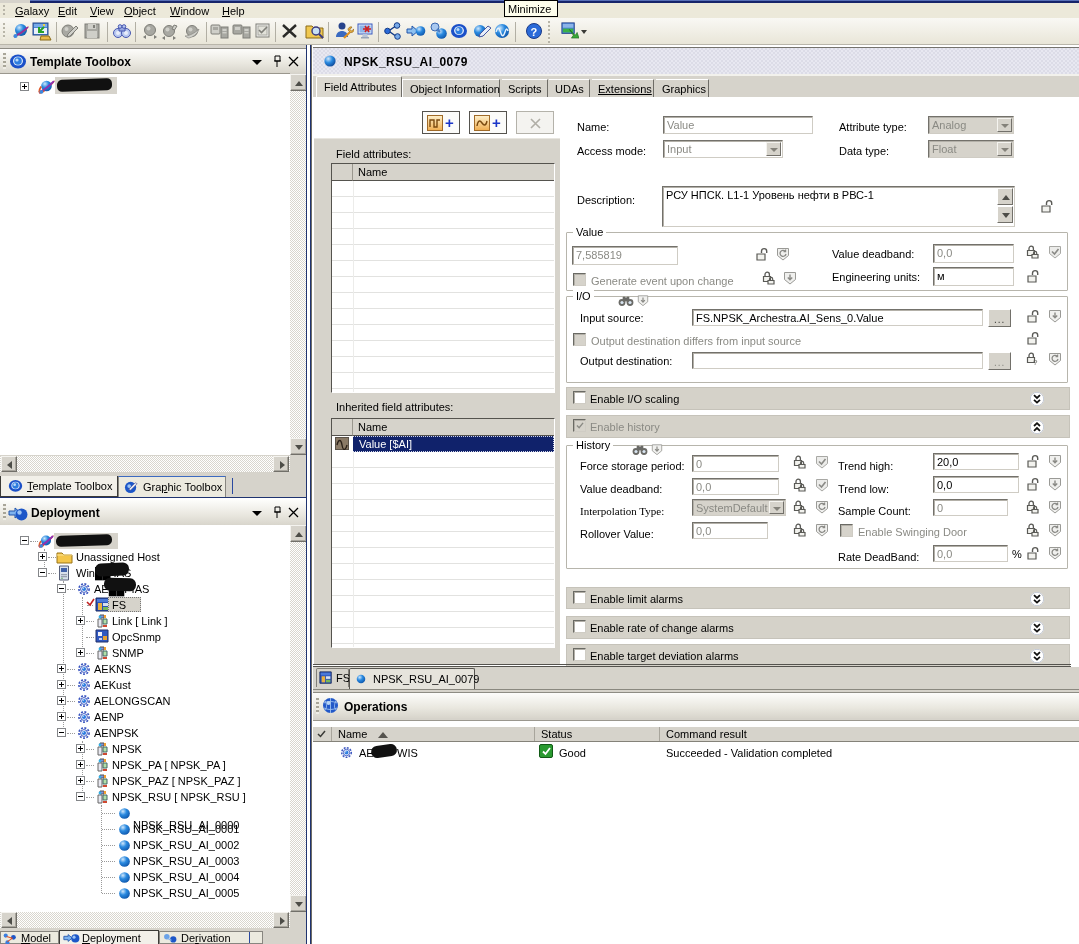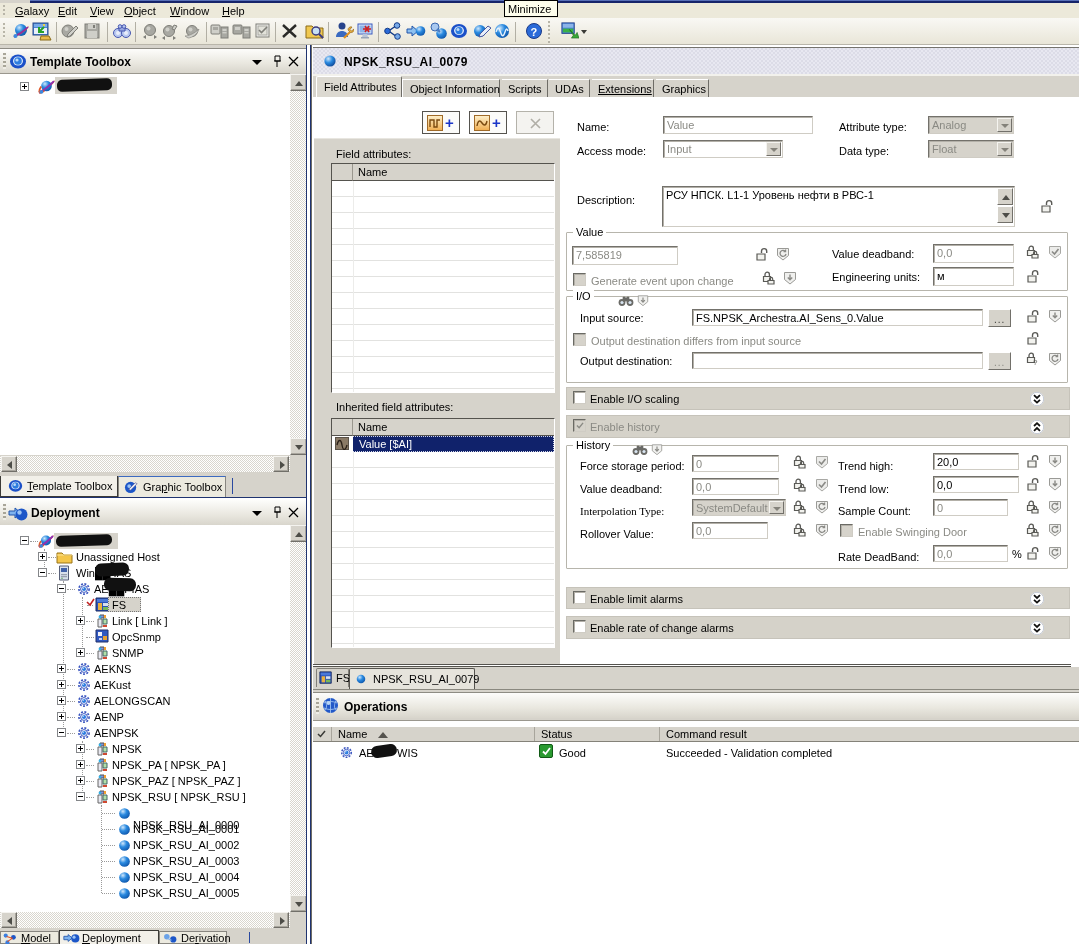--- a/index.html
+++ b/index.html
@@ -597,21 +597,21 @@
       <span class="abs" style="left:20px;top:0;"><u>M</u>odel</span>
     </div>
     <div class="abs" style="left:59px;top:0px;width:100px;height:14px;background:#f2f0e9;border:1px solid #3c3b37;border-bottom:none;">
       <svg class="abs" style="left:3px;top:1px" width="17" height="12" viewBox="0 0 20 14">
           <path d="M1 5h5V3l5 4-5 4V9H1z" fill="#7eb2ee" stroke="#2255aa"></path>
           <circle cx="14.5" cy="7.5" r="4.8" fill="#1c56c8"></circle>
           <circle cx="13" cy="6" r="1.8" fill="#9cc4f4"></circle>
         </svg>
       <span class="abs" style="left:22px;top:1px;"><u>D</u>eployment</span>
     </div>
-    <div class="abs" style="left:159px;top:1px;width:68px;height:13px;background:#eceadf;border:1px solid #888680;">
+    <div class="abs" style="left:159px;top:1px;width:104px;height:13px;background:#eceadf;border:1px solid #888680;">
       <svg class="abs" style="left:3px;top:1px" width="15" height="11" viewBox="0 0 16 12">
           <circle cx="4" cy="4" r="3" fill="#6aa2e8"></circle>
           <circle cx="11" cy="7" r="3.4" fill="#1c56c8"></circle>
           <path d="M5 6l4 2" stroke="#88b4ec" stroke-width="1.4"></path>
         </svg>
       <span class="abs" style="left:21px;top:0;">De<u>r</u>ivation</span>
     </div>
     <div class="abs" style="left:249px;top:2px;width:1px;height:11px;background:#2a49a0;"></div>
   </div>
 </div>
@@ -891,20 +891,27 @@
     <div class="bar" style="left:252px;top:490px;width:504px;height:22px;">
         <span class="chk" style="left:6px;top:3px;background:#fff;"></span>
         <span class="btx">Enable limit alarms</span>
         <svg class="chev" width="14" height="14" viewBox="0 0 14 14">
           <use href="#chevD"></use>
         </svg>
       </div>
     <div class="bar" style="left:252px;top:519px;width:504px;">
         <span class="chk" style="left:6px;top:3px;background:#fff;"></span>
         <span class="btx">Enable rate of change alarms</span>
+        <svg class="chev" width="14" height="14" viewBox="0 0 14 14">
+          <use href="#chevD"></use>
+        </svg>
+      </div>
+    <div class="bar" style="left:252px;top:547px;width:504px;">
+        <span class="chk" style="left:6px;top:3px;background:#fff;"></span>
+        <span class="btx">Enable target deviation alarms</span>
         <svg class="chev" width="14" height="14" viewBox="0 0 14 14">
           <use href="#chevD"></use>
         </svg>
       </div>
   </div>
 
   <div class="abs" style="left:0;top:619px;width:758px;height:1px;background:#55534e;"></div>
   <div class="abs" style="left:0;top:621px;width:758px;height:1px;background:#55534e;"></div>
   <div class="abs" style="left:0;top:622px;width:766px;height:23px;background:#d6d3cb;" id="doctabs">
     <div class="abs" style="left:3px;top:1px;width:33px;height:19px;background:#d6d3cb;border:1px solid #827f78;border-bottom:none;border-radius:2px 2px 0 0;">

